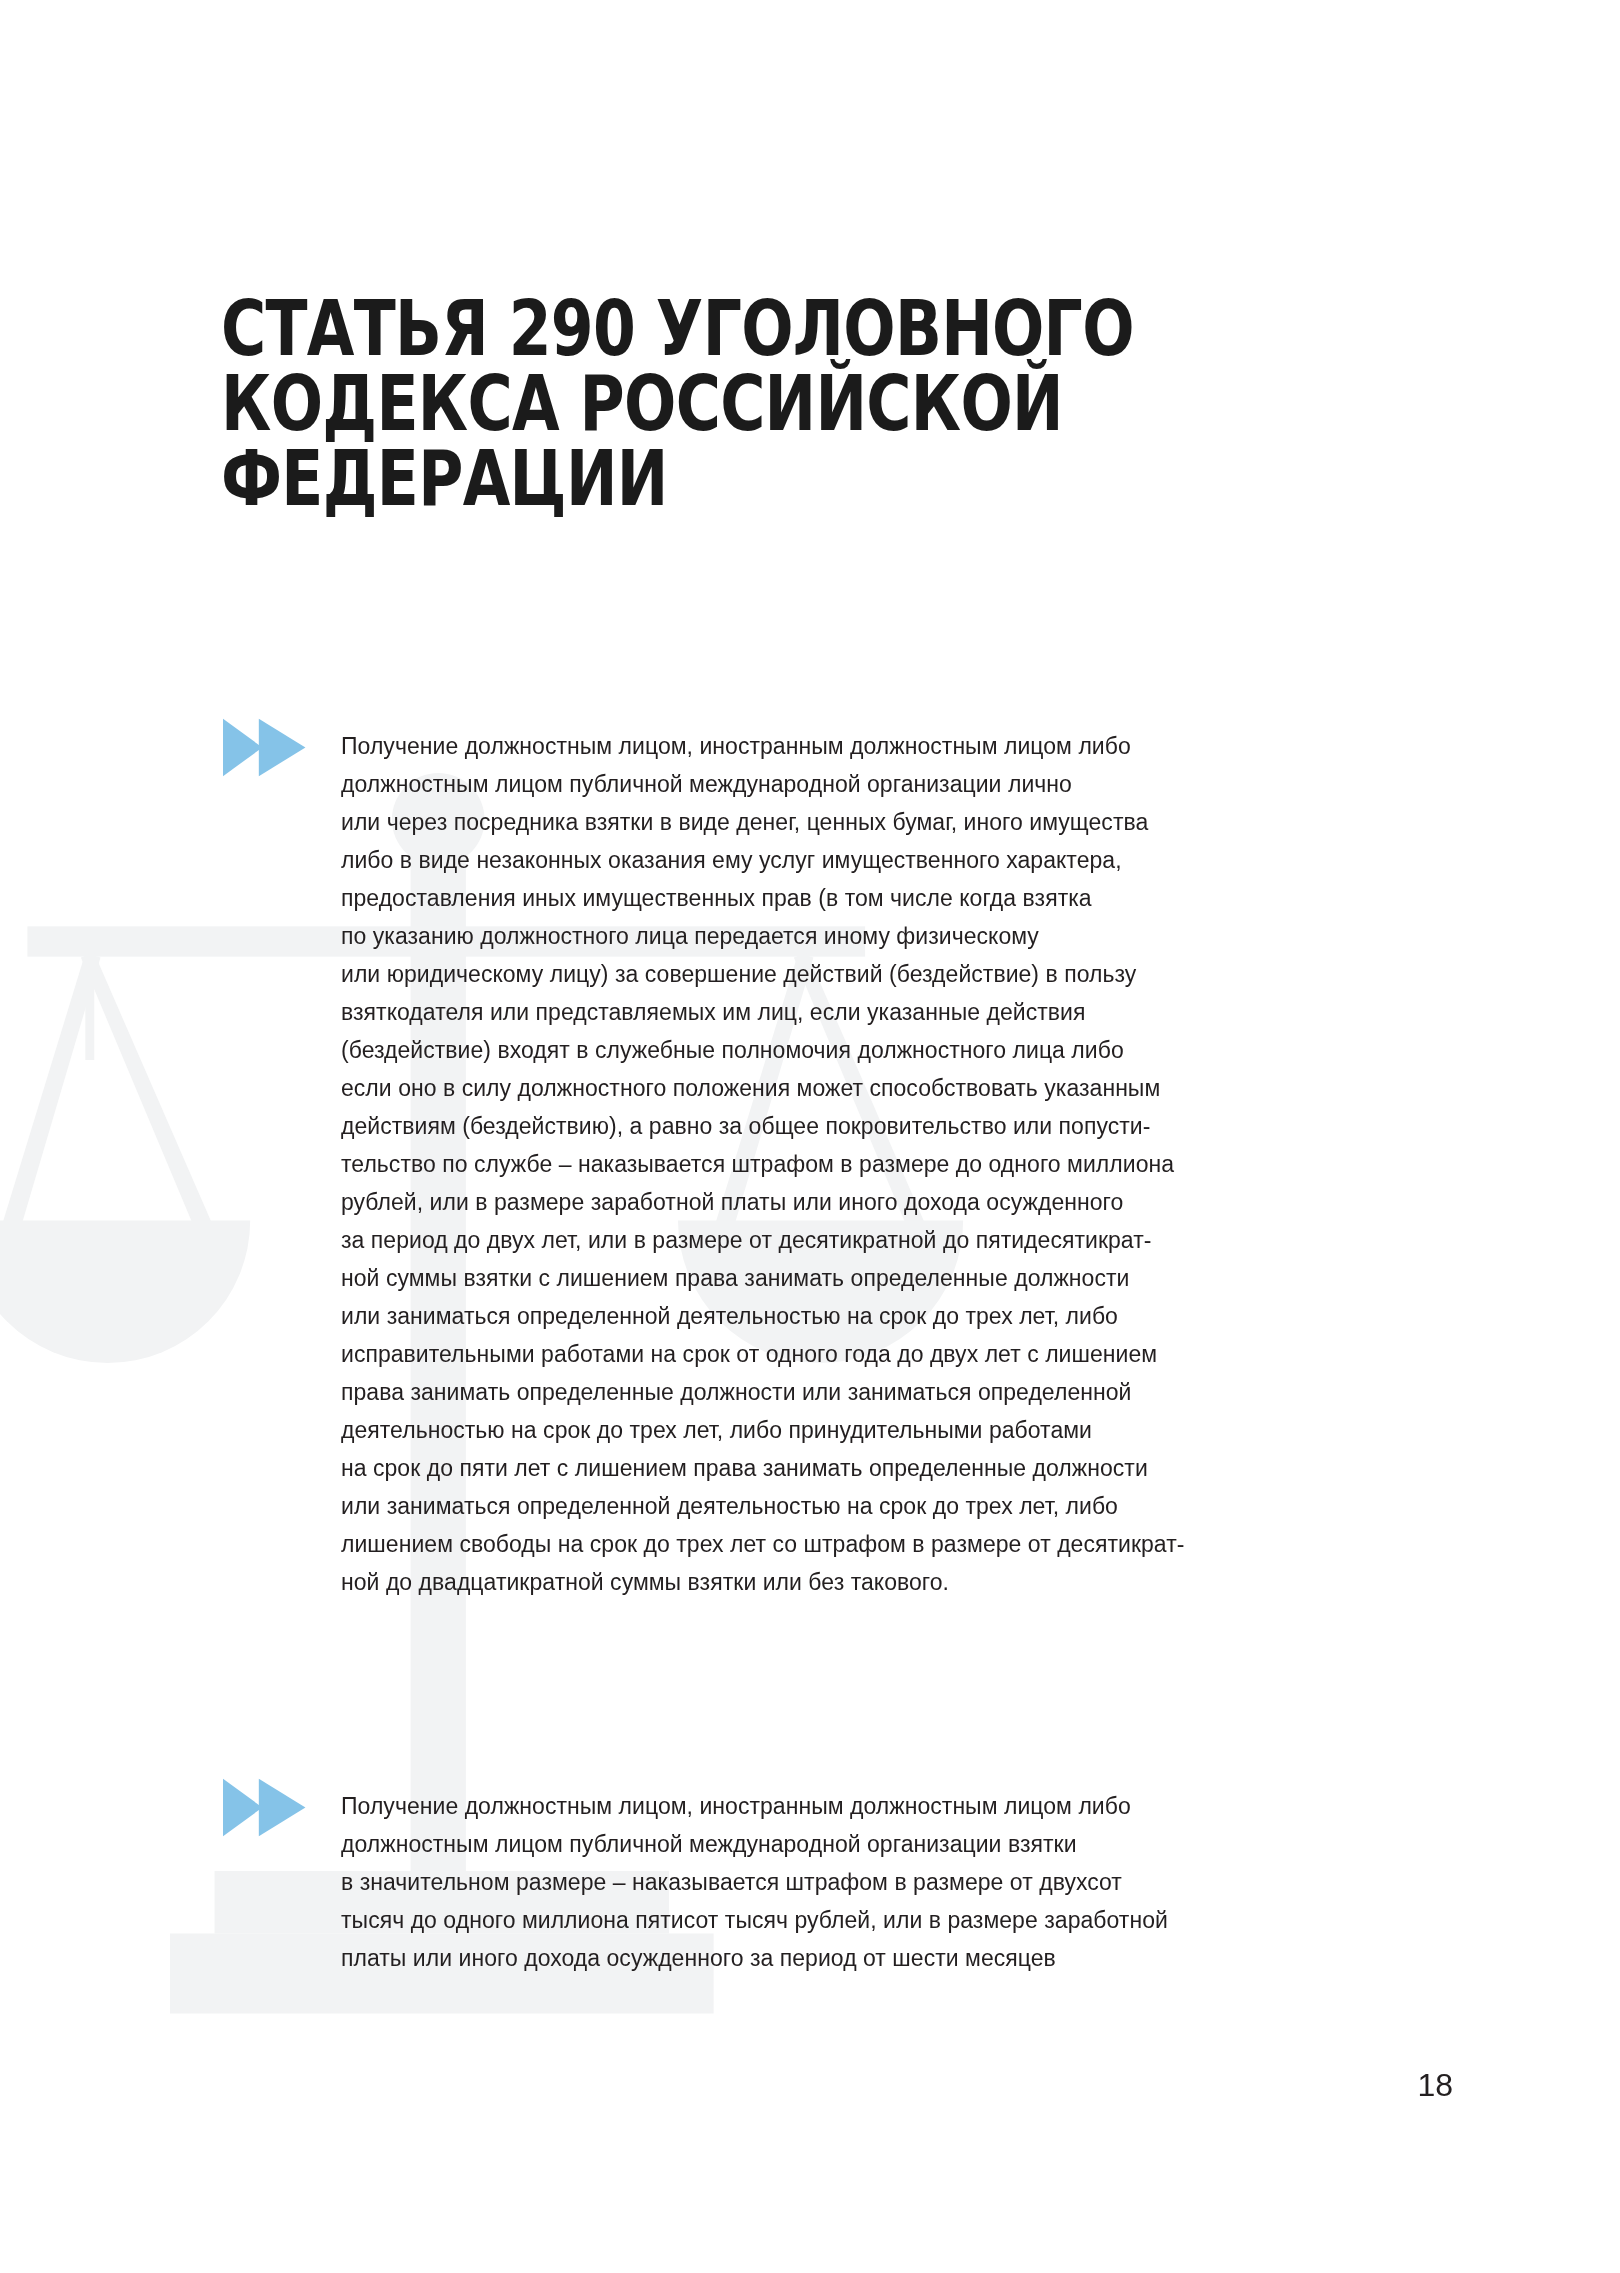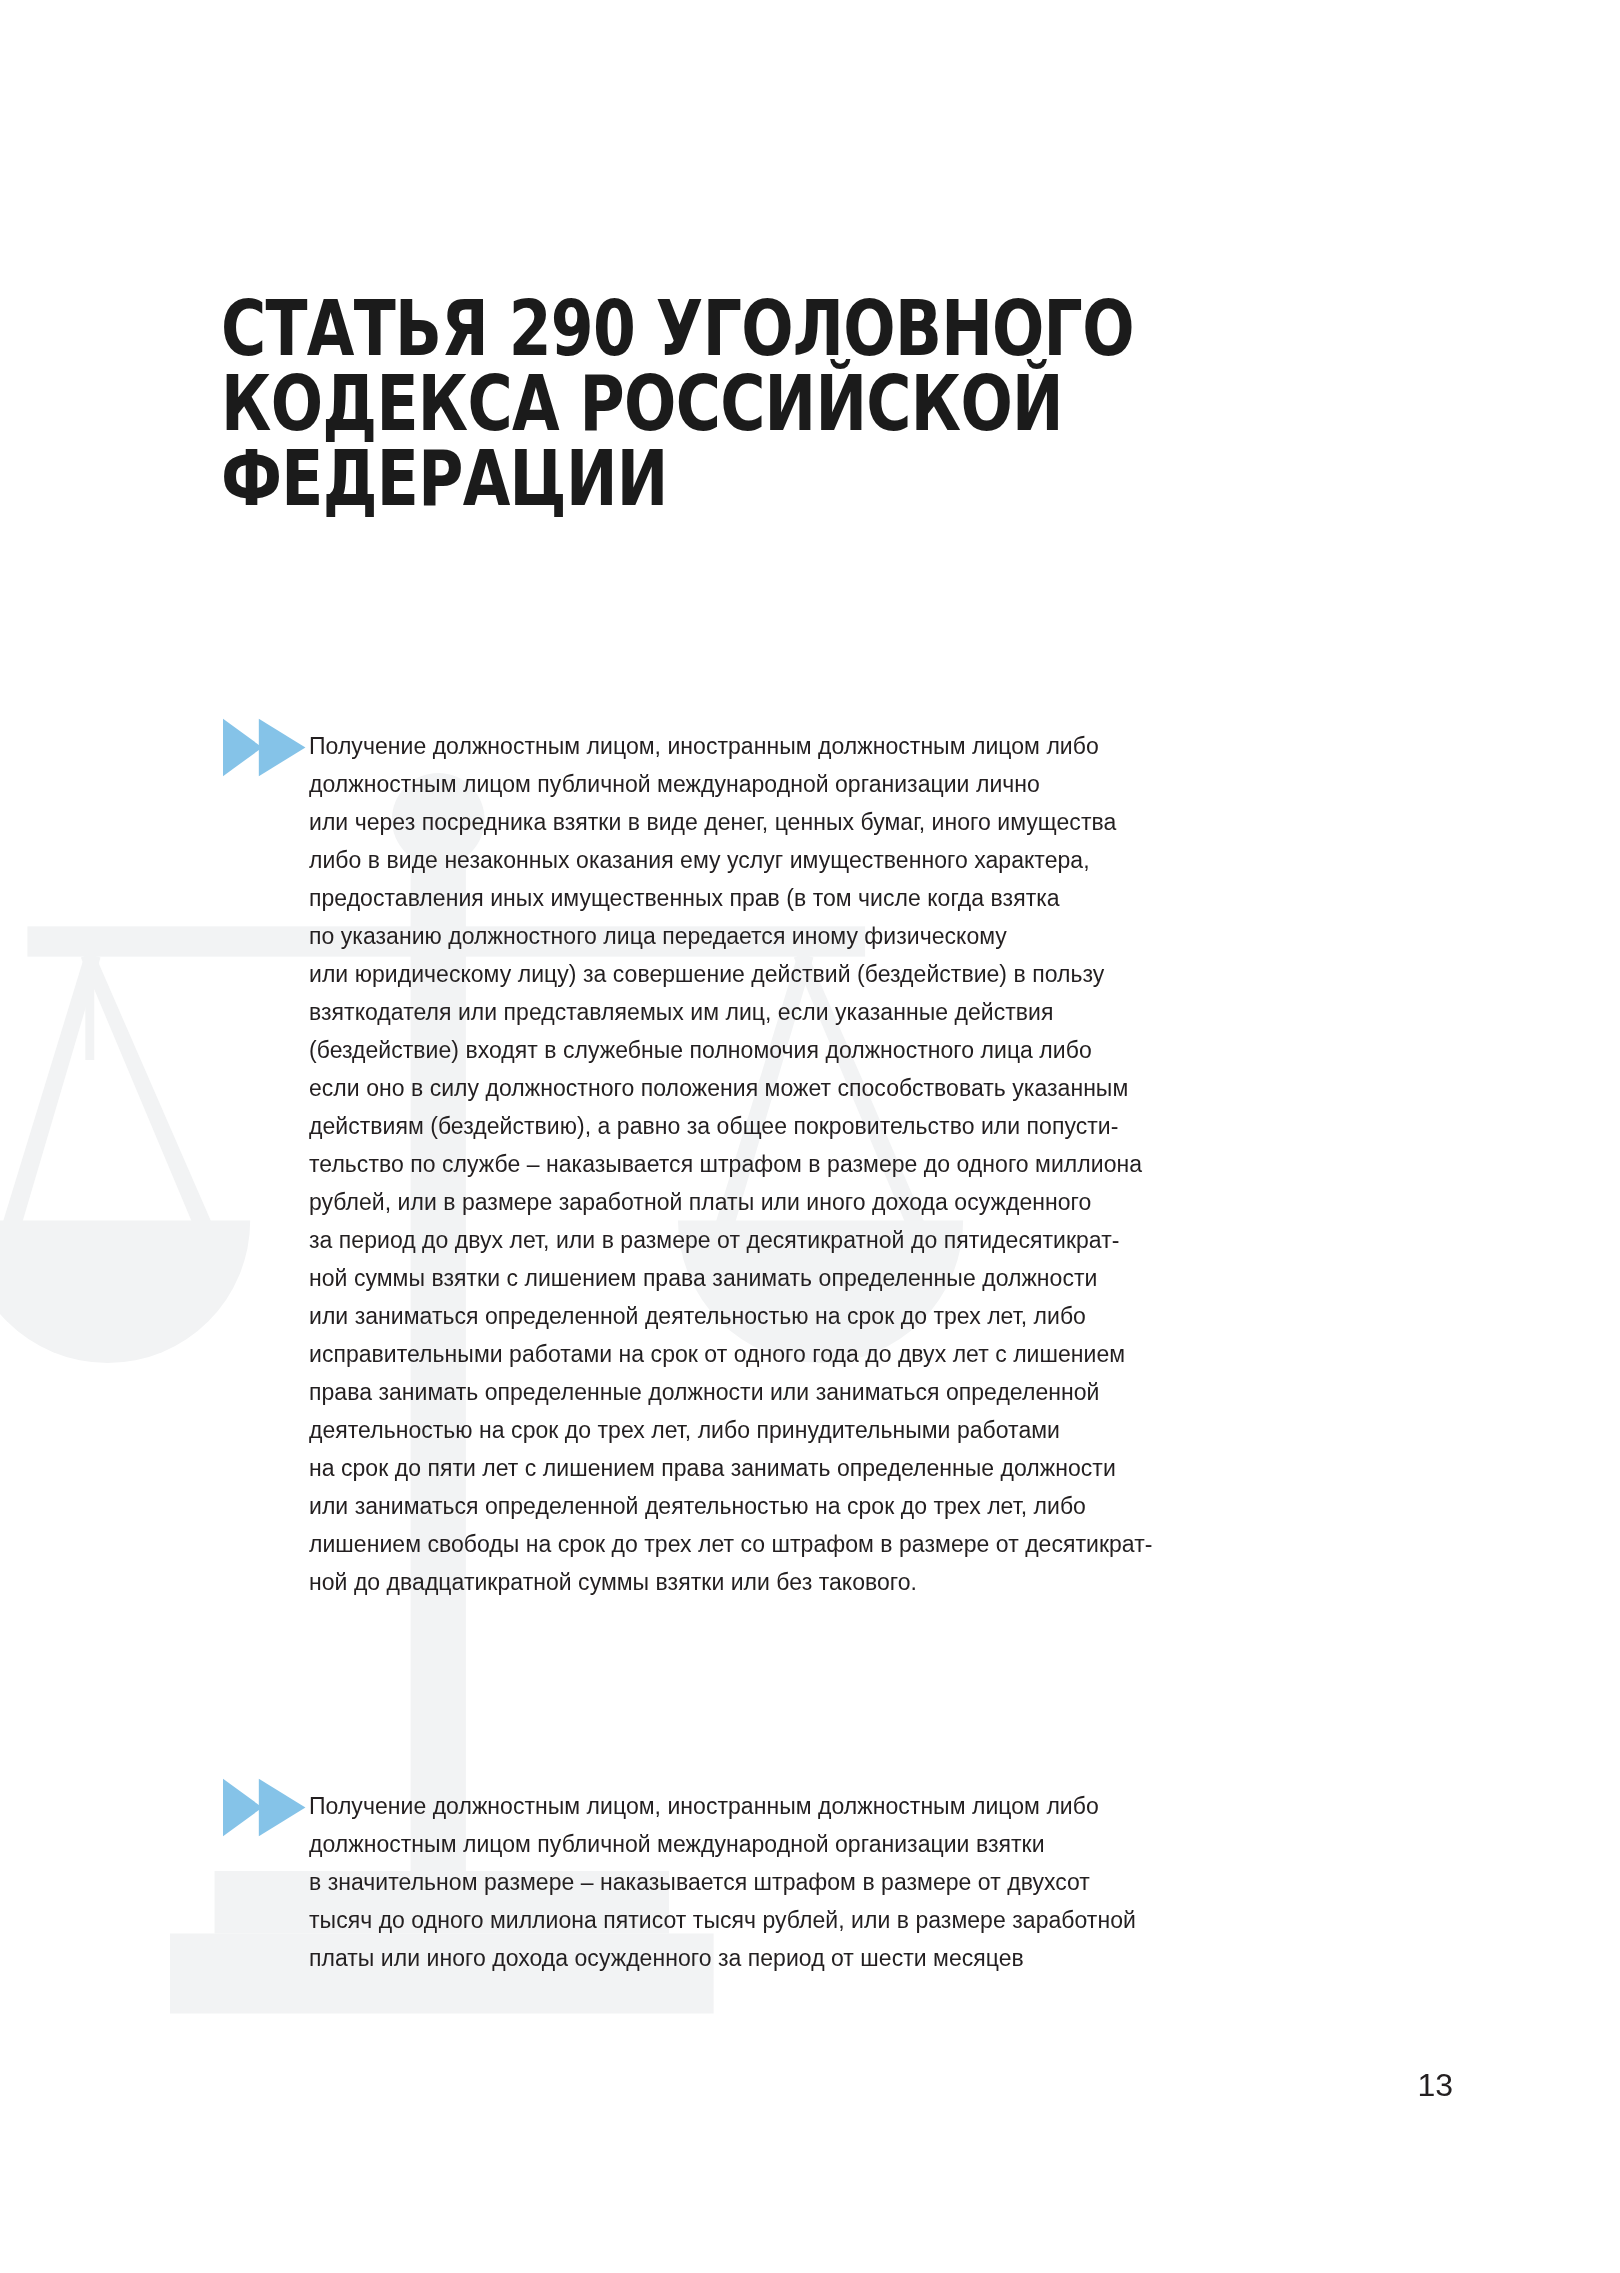--- a/index.html
+++ b/index.html
@@ -53,21 +53,21 @@
 
   .arrow {
     position: absolute;
     left: 0px;
     top: 12.5px;
     width: 86px;
     height: 61px;
   }
 
   .clause-text {
-    margin-left: 86px;
+    margin-left: 118px;
     font-family: "Liberation Sans", sans-serif;
     font-size: 23px;
     line-height: 38px;
     color: #231f20;
     white-space: pre-line;
     letter-spacing: 0.04px;
   }
 
   .page-number {
     position: absolute;
@@ -156,16 +156,16 @@
         <polygon points="40,2 92,34 40,66" fill="#85c3e8"></polygon>
       </svg>
     </span>
     <p class="clause-text">Получение должностным лицом, иностранным должностным лицом либо
 должностным лицом публичной международной организации взятки
 в значительном размере – наказывается штрафом в размере от двухсот
 тысяч до одного миллиона пятисот тысяч рублей, или в размере заработной
 платы или иного дохода осужденного за период от шести месяцев</p>
   </div>
 
-  <div class="page-number">13</div>
+  <div class="page-number">18</div>
 
 </div>
 
 
 </body></html>

